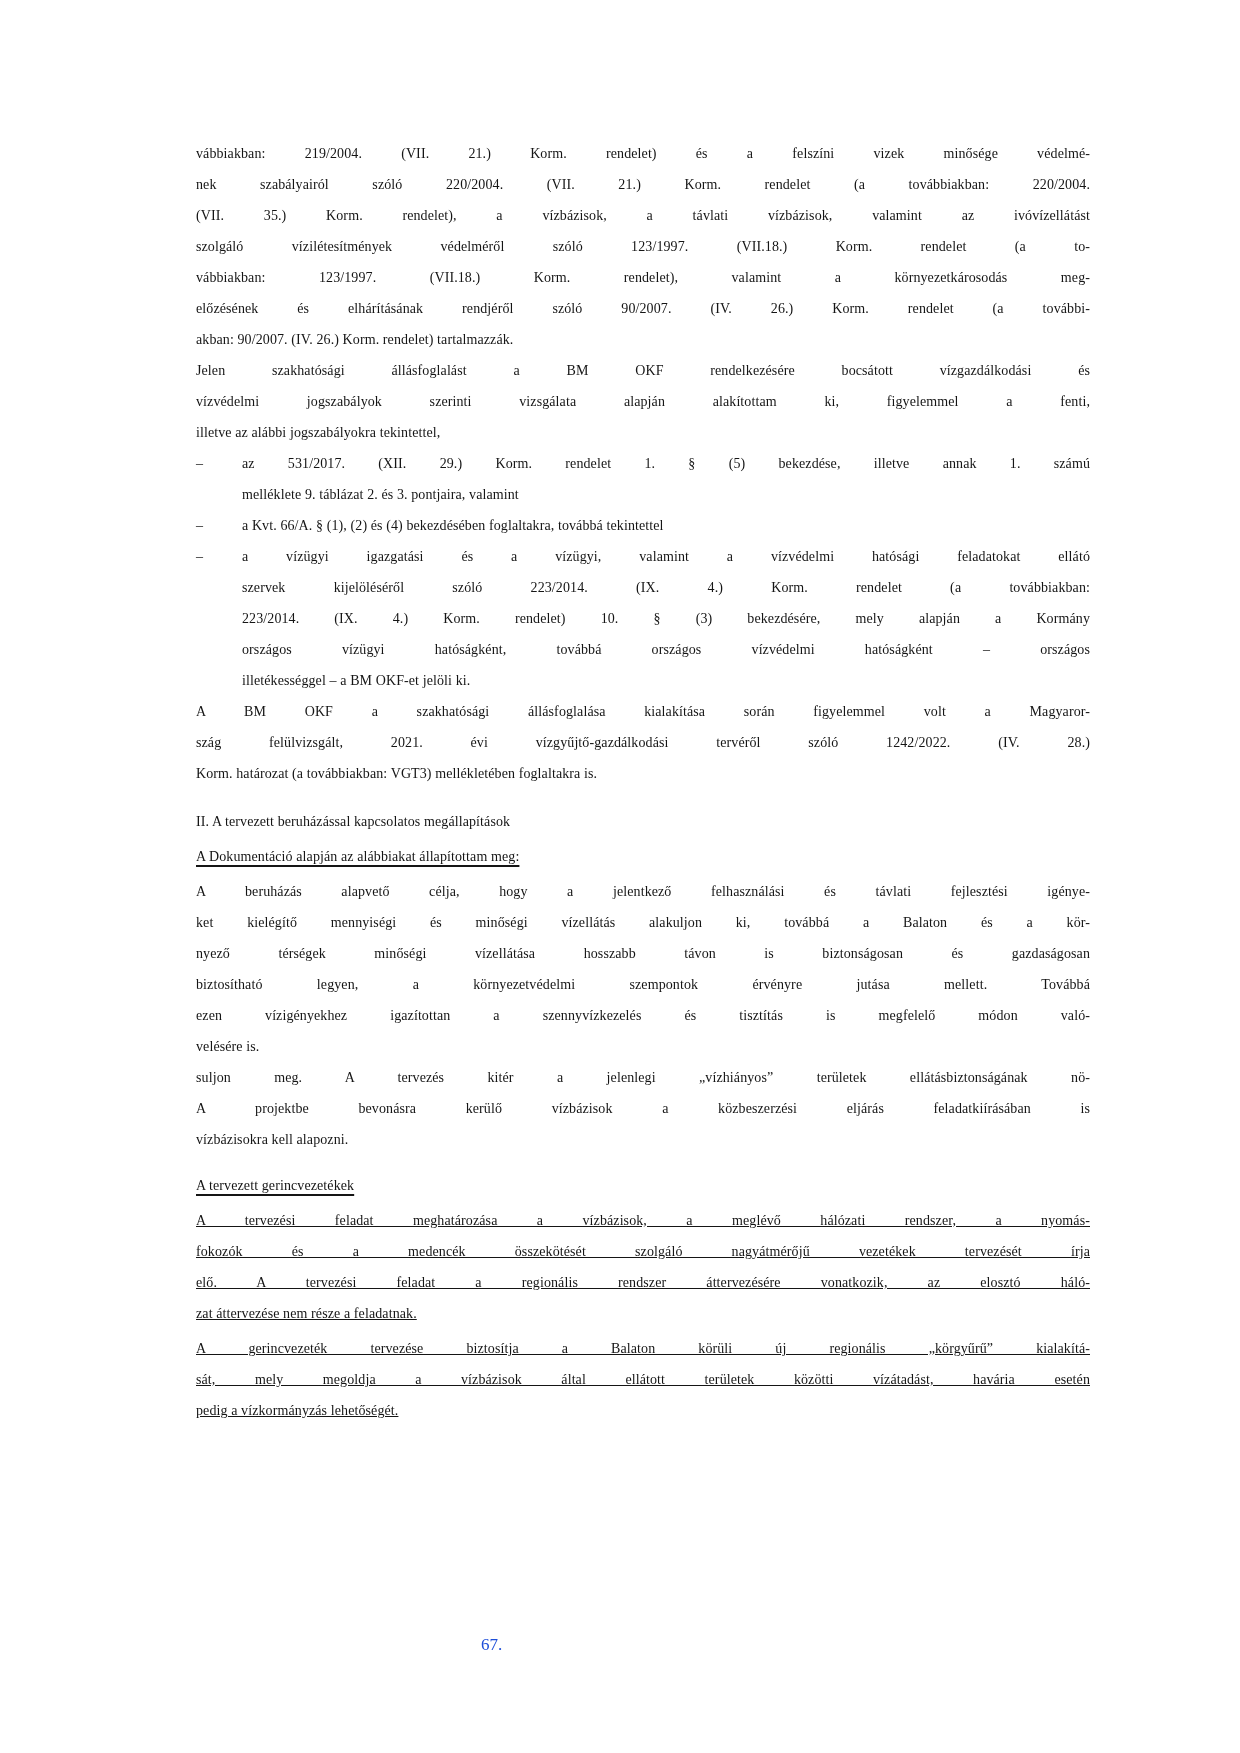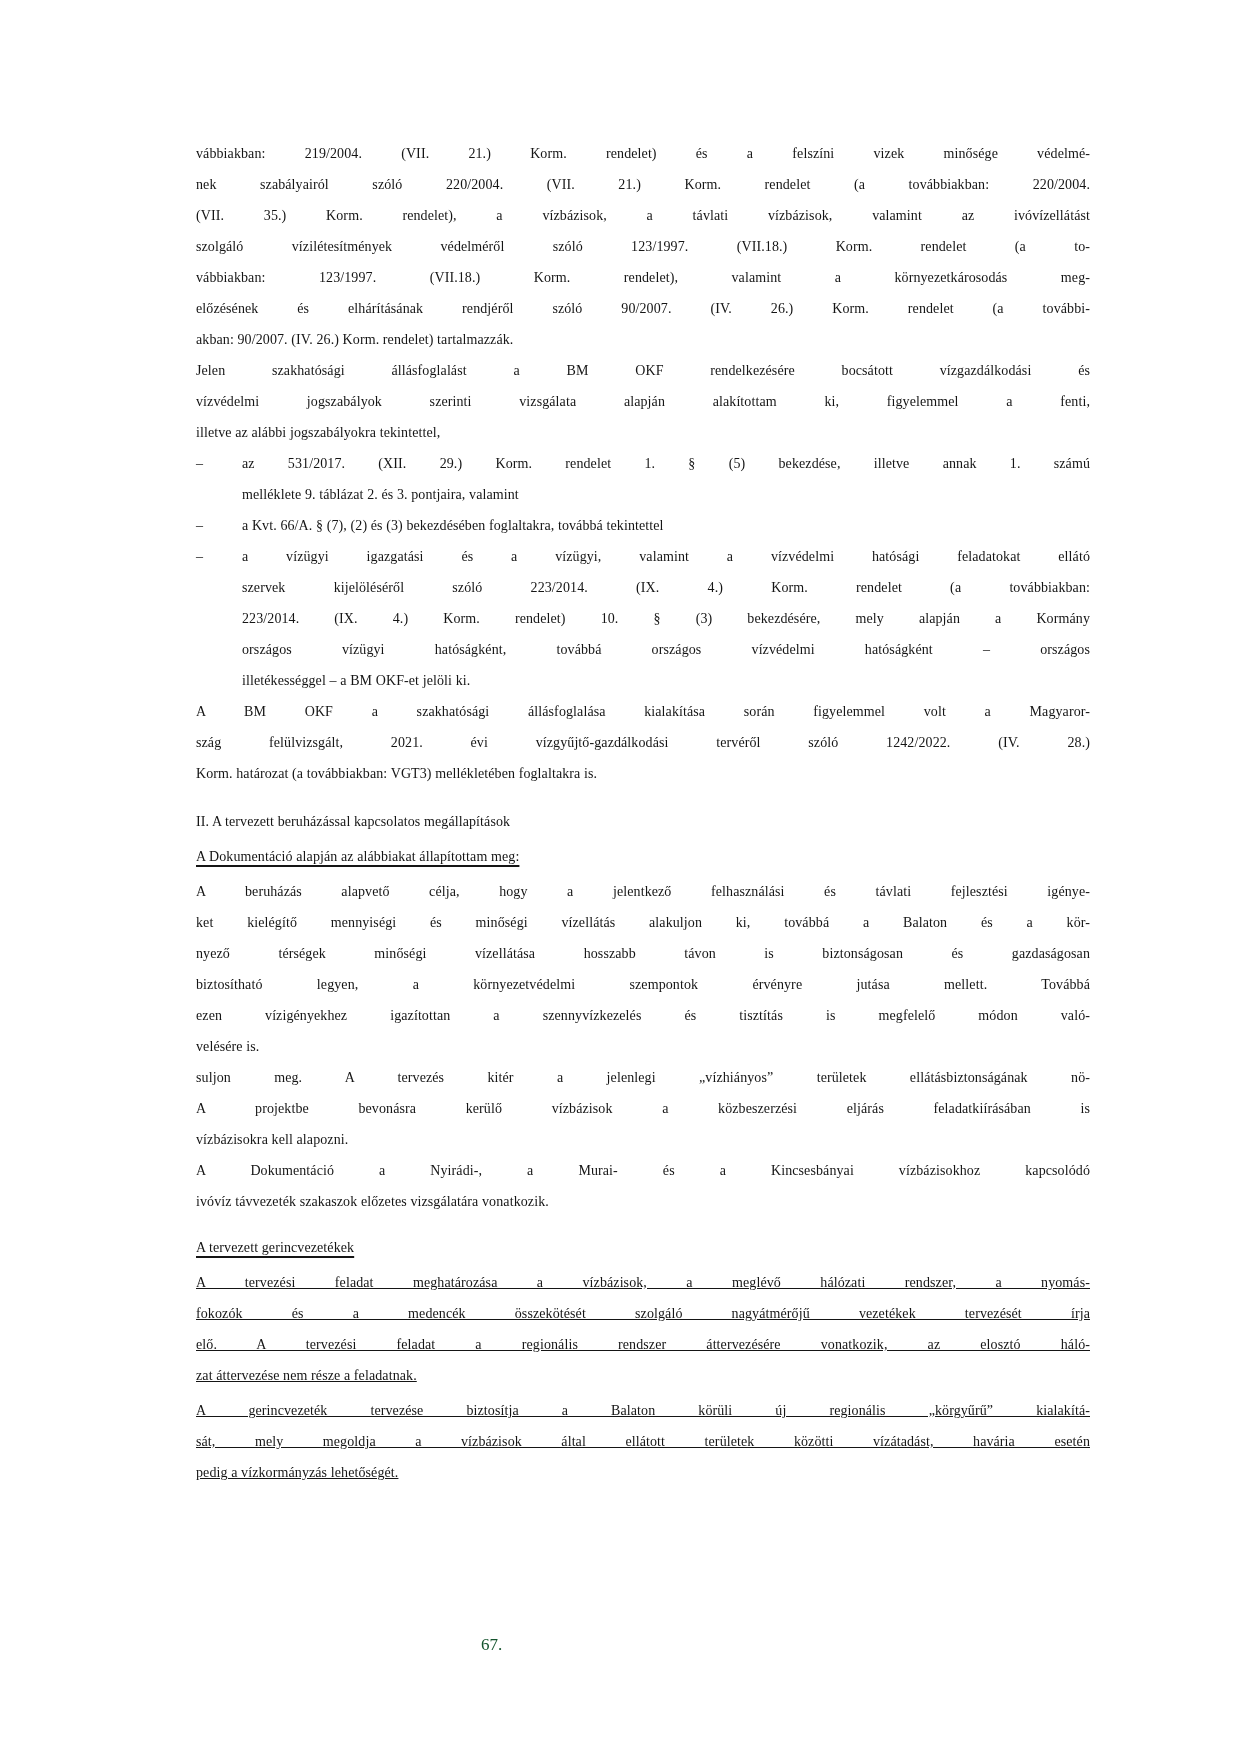--- a/index.html
+++ b/index.html
@@ -62,21 +62,21 @@
   .mt-md { margin-top: 4px; text-decoration: underline; }
   .mt-lg { margin-top: 15px; }
   .page-number {
     position: absolute;
     left: 0;
     top: 1634px;
     width: 983px;
     text-align: center;
     font-size: 17px;
     line-height: 22px;
-    color: #14532d;
+    color: #1d4ed8;
     font-family: Liberation Serif, serif;
   }
 </style>
 </head>
 <body>
 
 <div class="page">
   <div class="content">
 
     <div>
@@ -99,21 +99,21 @@
       <div class="ln bl">
         <span class="dash">–</span><span>az 531/2017. (XII. 29.) Korm. rendelet 1. § (5) bekezdése, illetve annak 1. számú</span>
       </div>
       <div class="ln bl last">
         <span>melléklete 9. táblázat 2. és 3. pontjaira, valamint</span>
       </div>
     </div>
 
     <div>
       <div class="ln bl last">
-        <span class="dash">–</span><span>a Kvt. 66/A. § (7), (2) és (3) bekezdésében foglaltakra, továbbá tekintettel</span>
+        <span class="dash">–</span><span>a Kvt. 66/A. § (1), (2) és (4) bekezdésében foglaltakra, továbbá tekintettel</span>
       </div>
     </div>
 
     <div>
       <div class="ln bl">
         <span class="dash">–</span><span>a vízügyi igazgatási és a vízügyi, valamint a vízvédelmi hatósági feladatokat ellátó</span>
       </div>
       <div class="ln bl">
         <span>szervek kijelöléséről szóló 223/2014. (IX. 4.) Korm. rendelet (a továbbiakban:</span>
       </div>
@@ -146,24 +146,20 @@
       <div class="ln">ezen vízigényekhez igazítottan a szennyvízkezelés és tisztítás is megfelelő módon való-</div>
       <div class="ln last">velésére is.</div>
       <div class="ln">suljon meg. A tervezés kitér a jelenlegi „vízhiányos” területek ellátásbiztonságának nö-</div>
     </div>
 
     <div>
       <div class="ln">A projektbe bevonásra kerülő vízbázisok a közbeszerzési eljárás feladatkiírásában is</div>
       <div class="ln last">vízbázisokra kell alapozni.</div>
     </div>
 
-    <div>
-      <div class="ln">A Dokumentáció a Nyirádi-, a Murai- és a Kincsesbányai vízbázisokhoz kapcsolódó</div>
-      <div class="ln last">ivóvíz távvezeték szakaszok előzetes vizsgálatára vonatkozik.</div>
-    </div>
 
     <div class="ln subheading mt-lg">A tervezett gerincvezetékek</div>
 
     <div class="mt-md">
       <div class="ln">A tervezési feladat meghatározása a vízbázisok, a meglévő hálózati rendszer, a nyomás-</div>
       <div class="ln">fokozók és a medencék összekötését szolgáló nagyátmérőjű vezetékek tervezését írja</div>
       <div class="ln">elő. A tervezési feladat a regionális rendszer áttervezésére vonatkozik, az elosztó háló-</div>
       <div class="ln last">zat áttervezése nem része a feladatnak.</div>
     </div>
 

